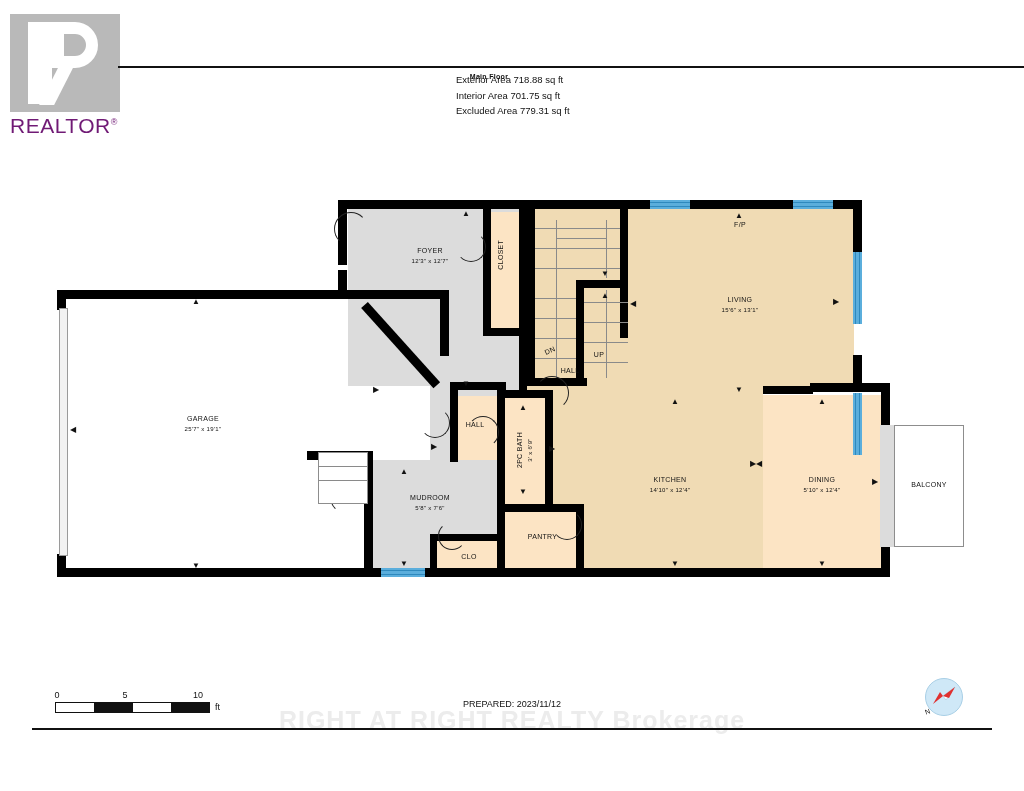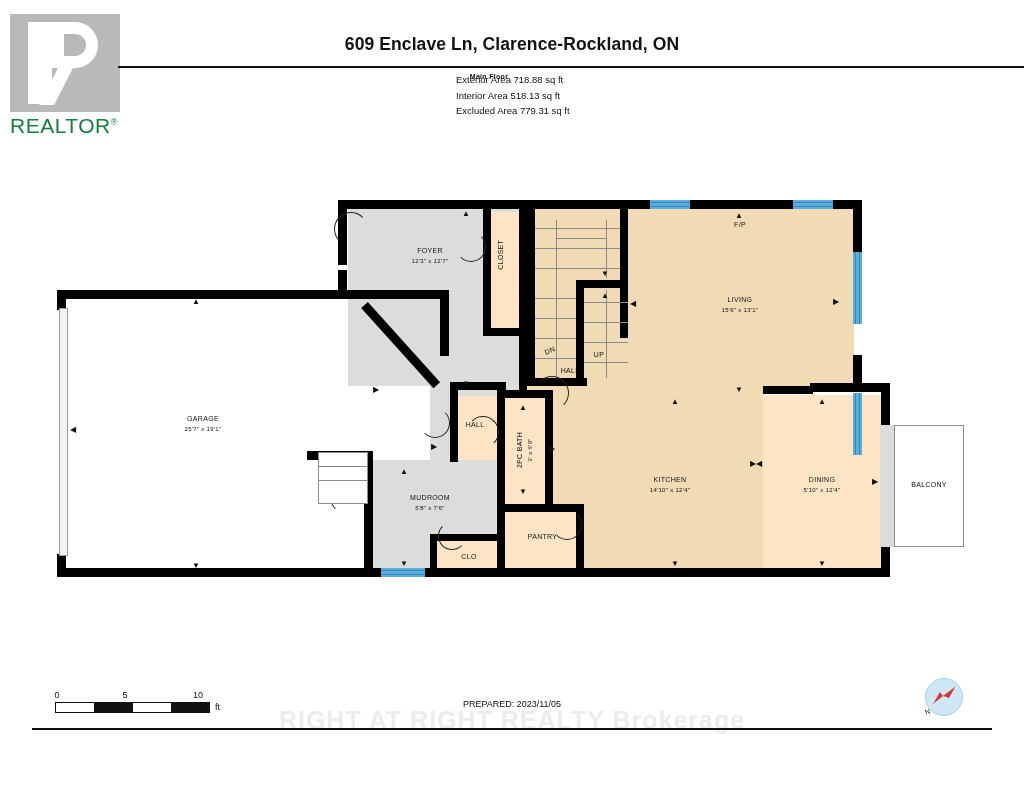--- a/index.html
+++ b/index.html
@@ -11,21 +11,21 @@
   .page{position:absolute;inset:0;}
 
   
   .logo{position:absolute;left:10px;top:14px;width:130px;height:125px;}
   .logo-sq{position:absolute;left:0;top:0;width:110px;height:98px;background:#b9b9b9;}
   .logo-r-stem{position:absolute;left:18px;top:8px;width:24px;height:82px;background:#ffffff;}
   .logo-r-bowl{position:absolute;left:42px;top:8px;width:46px;height:46px;border:12px solid #ffffff;
                border-radius:0 26px 26px 0;box-sizing:border-box;background:transparent;}
   .logo-r-leg{position:absolute;left:50px;top:50px;width:15px;height:41px;background:#ffffff;
               transform:skewX(-27deg);transform-origin:top left;}
-  .logo-word{position:absolute;left:0;top:100px;font-size:21px;letter-spacing:.5px;color:#15803d;}
+  .logo-word{position:absolute;left:0;top:100px;font-size:21px;letter-spacing:.5px;color:#701a75;}
   .logo-word sup{font-size:9px;vertical-align:super;}
 
   .title{position:absolute;left:0;right:0;top:34px;text-align:center;
          font-size:17.5px;font-weight:bold;letter-spacing:.1px;}
   .hdr-rule{position:absolute;left:118px;right:0;top:66px;height:2px;background:#111;}
 
   .meta{position:absolute;left:456px;top:72px;font-size:9.5px;line-height:15.5px;}
   .meta .row{display:flex;}
   .meta .lbl{width:66px;font-weight:bold;}
   .meta .val{white-space:nowrap;}
@@ -86,31 +86,30 @@
 <div class="page">
 
   <div class="logo">
     <div class="logo-sq"></div>
     <div class="logo-r-stem"></div>
     <div class="logo-r-bowl"></div>
     <div class="logo-r-leg"></div>
     <div class="logo-word"><span>REALTOR</span><sup>®</sup></div>
   </div>
 
-  <div class="title">609 Enclave Ln, Clarence-Rockland, ON</div>
   <div class="hdr-rule"></div>
 
   <div class="meta">
     <div class="row">
       <div class="lbl">Main Floor</div>
       <div class="val">Exterior Area 718.88 sq ft</div>
     </div>
     <div class="row">
       <div class="lbl"></div>
-      <div class="val">Interior Area 518.13 sq ft</div>
+      <div class="val">Interior Area 701.75 sq ft</div>
     </div>
     <div class="row">
       <div class="lbl"></div>
       <div class="val">Excluded Area 779.31 sq ft</div>
     </div>
   </div>
 
   <div class="plan">
 
     <div class="fill-white" style="left:66px;top:148px;width:374px;height:278px;"></div>
@@ -340,21 +339,21 @@
     <div class="bar">
       <i></i>
         <i></i>
         <i></i>
         <i></i>
     </div>
     <div class="unit">ft</div>
   </div>
 
   <div class="watermark">RIGHT AT RIGHT REALTY   Brokerage</div>
-  <div class="prepared">PREPARED: 2023/11/05</div>
+  <div class="prepared">PREPARED: 2023/11/12</div>
 
   <div class="compass">
     <div class="ring"></div>
     <svg width="36" height="36" style="position:absolute;left:0;top:0;">
       <polygon points="18,18 30,9 21,22" fill="#ffffff" stroke="#9ec9e2" stroke-width="0.6"></polygon>
       <polygon points="18,18 8,26 15,14" fill="#e03030"></polygon>
       <polygon points="18,18 30,9 24,20" fill="#e03030"></polygon>
     </svg>
     <div class="n">N</div>
   </div>

